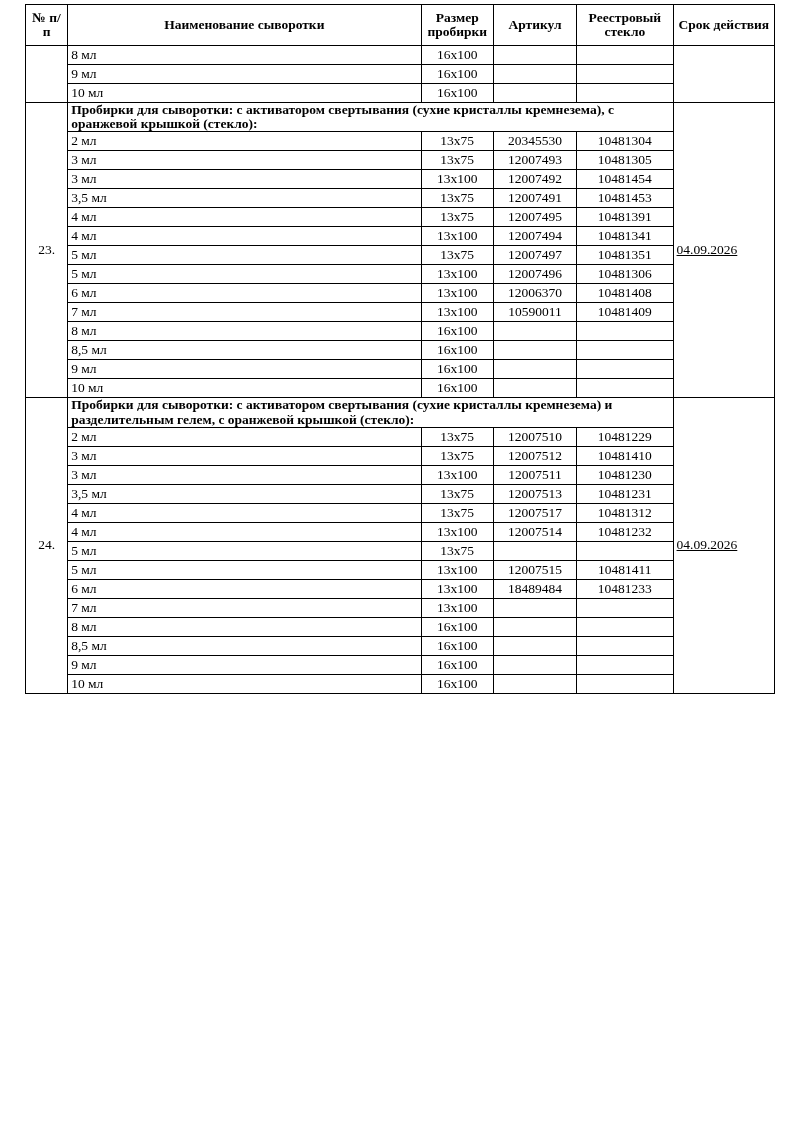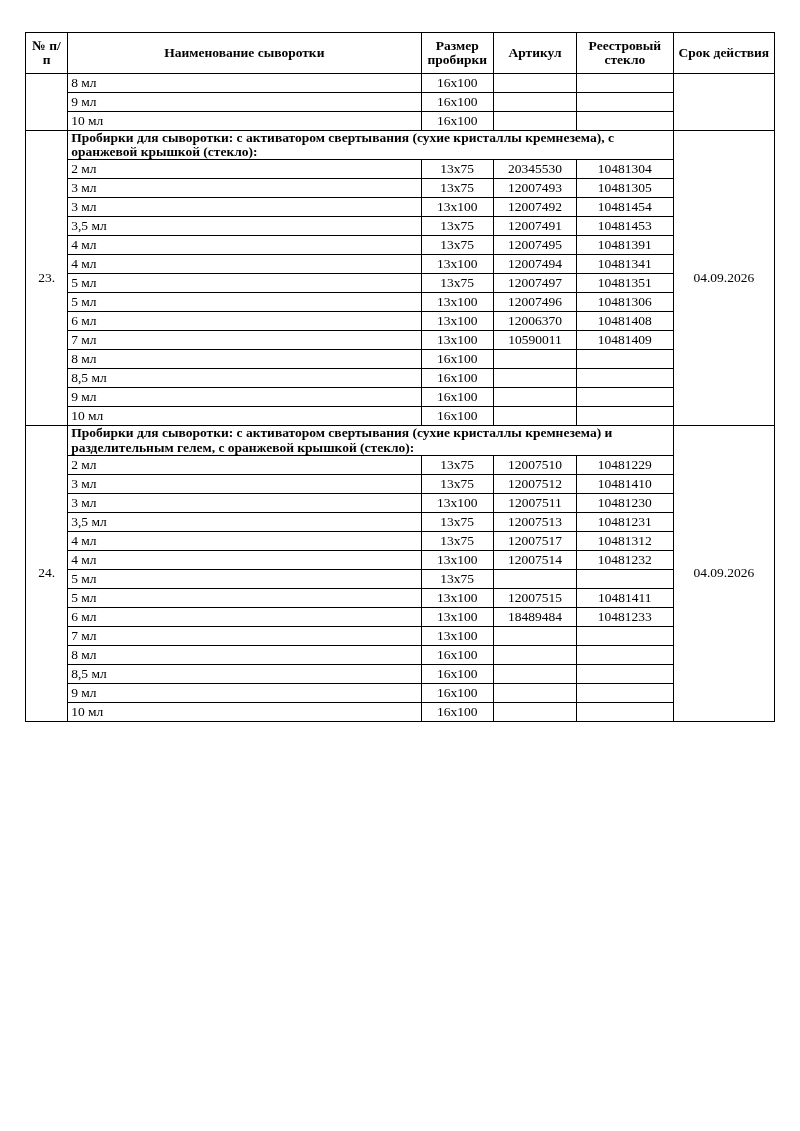--- a/index.html
+++ b/index.html
@@ -14,21 +14,21 @@
     color: #000000;
     position: relative;
   }
   .page {
     position: absolute;
     left: 0;
     top: 0;
     width: 800px;
     height: 1131px;
     box-sizing: border-box;
-    padding: 32px 25px 0 25px;
+    padding: 4px 25px 0 25px;
   }
   table.doc-table {
     border-collapse: collapse;
     table-layout: fixed;
     width: 750px;
     margin: 0;
   }
   table.doc-table td, table.doc-table th {
     border: 1px solid #000000;
     padding: 0 3px;
@@ -61,22 +61,22 @@
   .cell-name {
     text-align: left;
     padding-left: 7px;
     height: 18px;
     margin-left: 38px;
   }
   .cell-size, .cell-art, .cell-reg {
     text-align: center;
   }
   .cell-date {
-    text-align: center;
     font-size: 13.5px;
+    text-decoration: underline;
   }
   .group-title {
     font-weight: bold;
     text-align: left;
     font-size: 13.5px;
     line-height: 1.12;
     padding: 2px 6px 3px 6px;
   }
   tr.data-row td { height: 18px; }
   tr.header-row th { height: 40px; }

